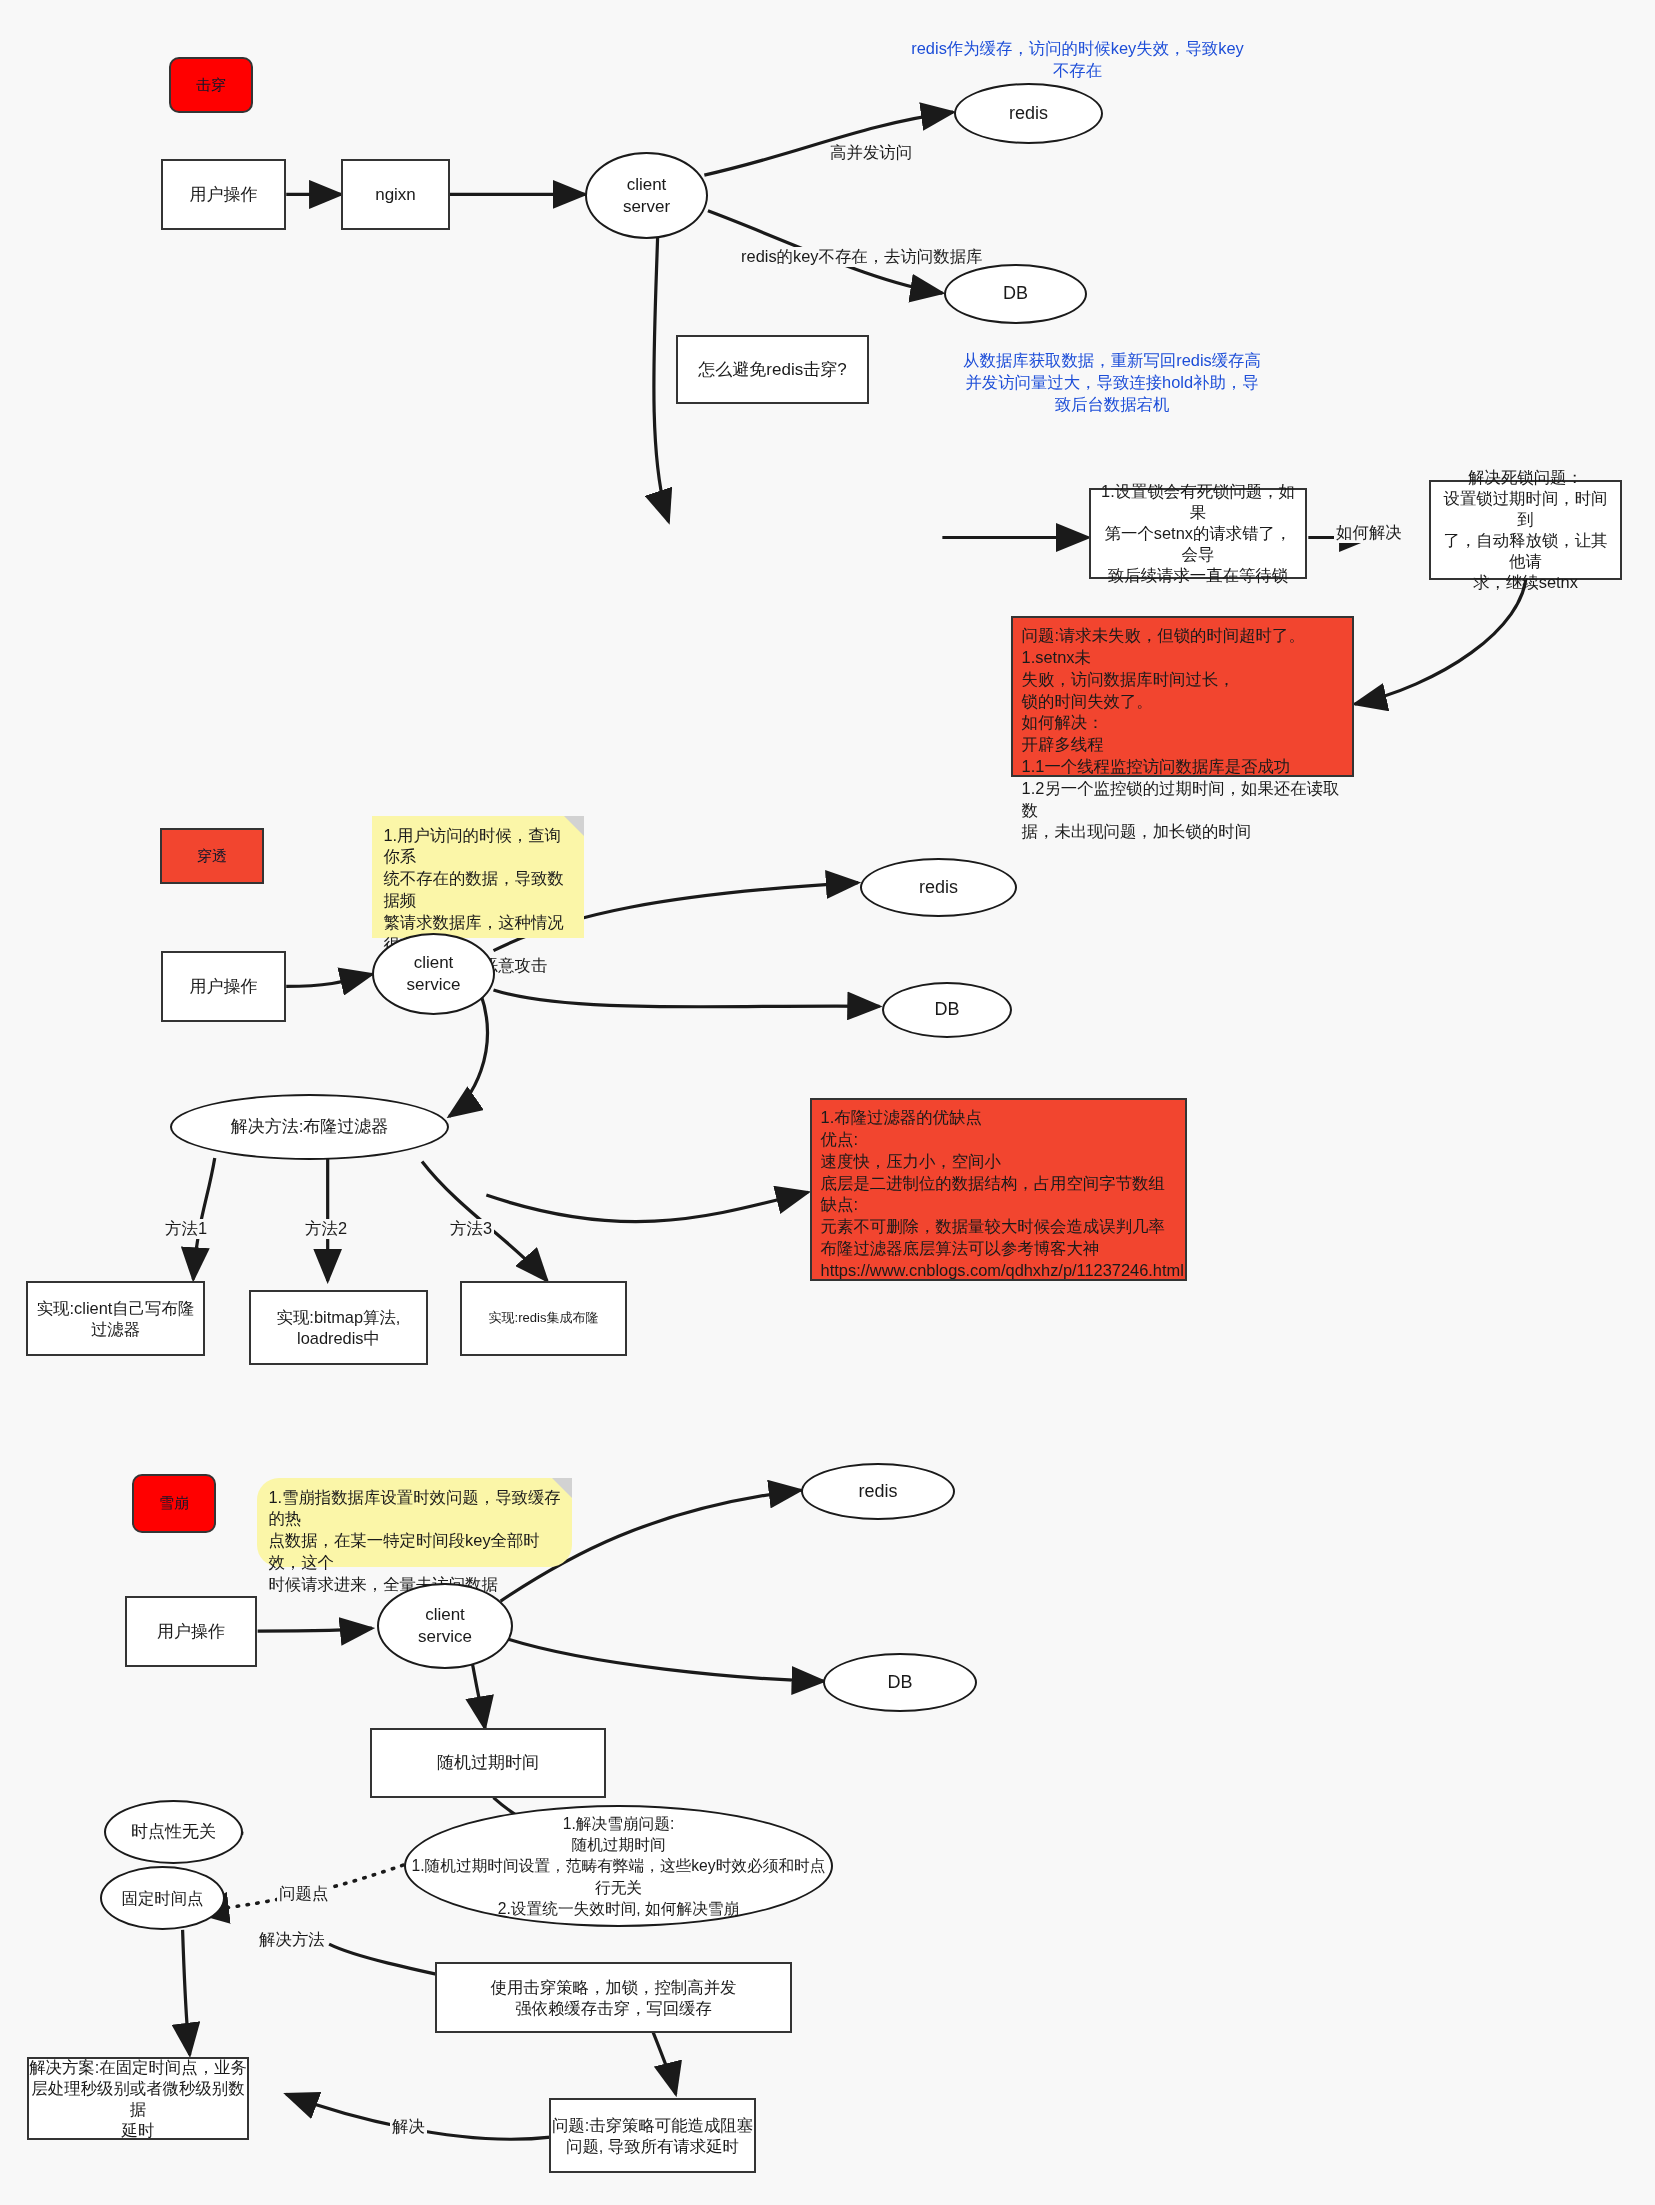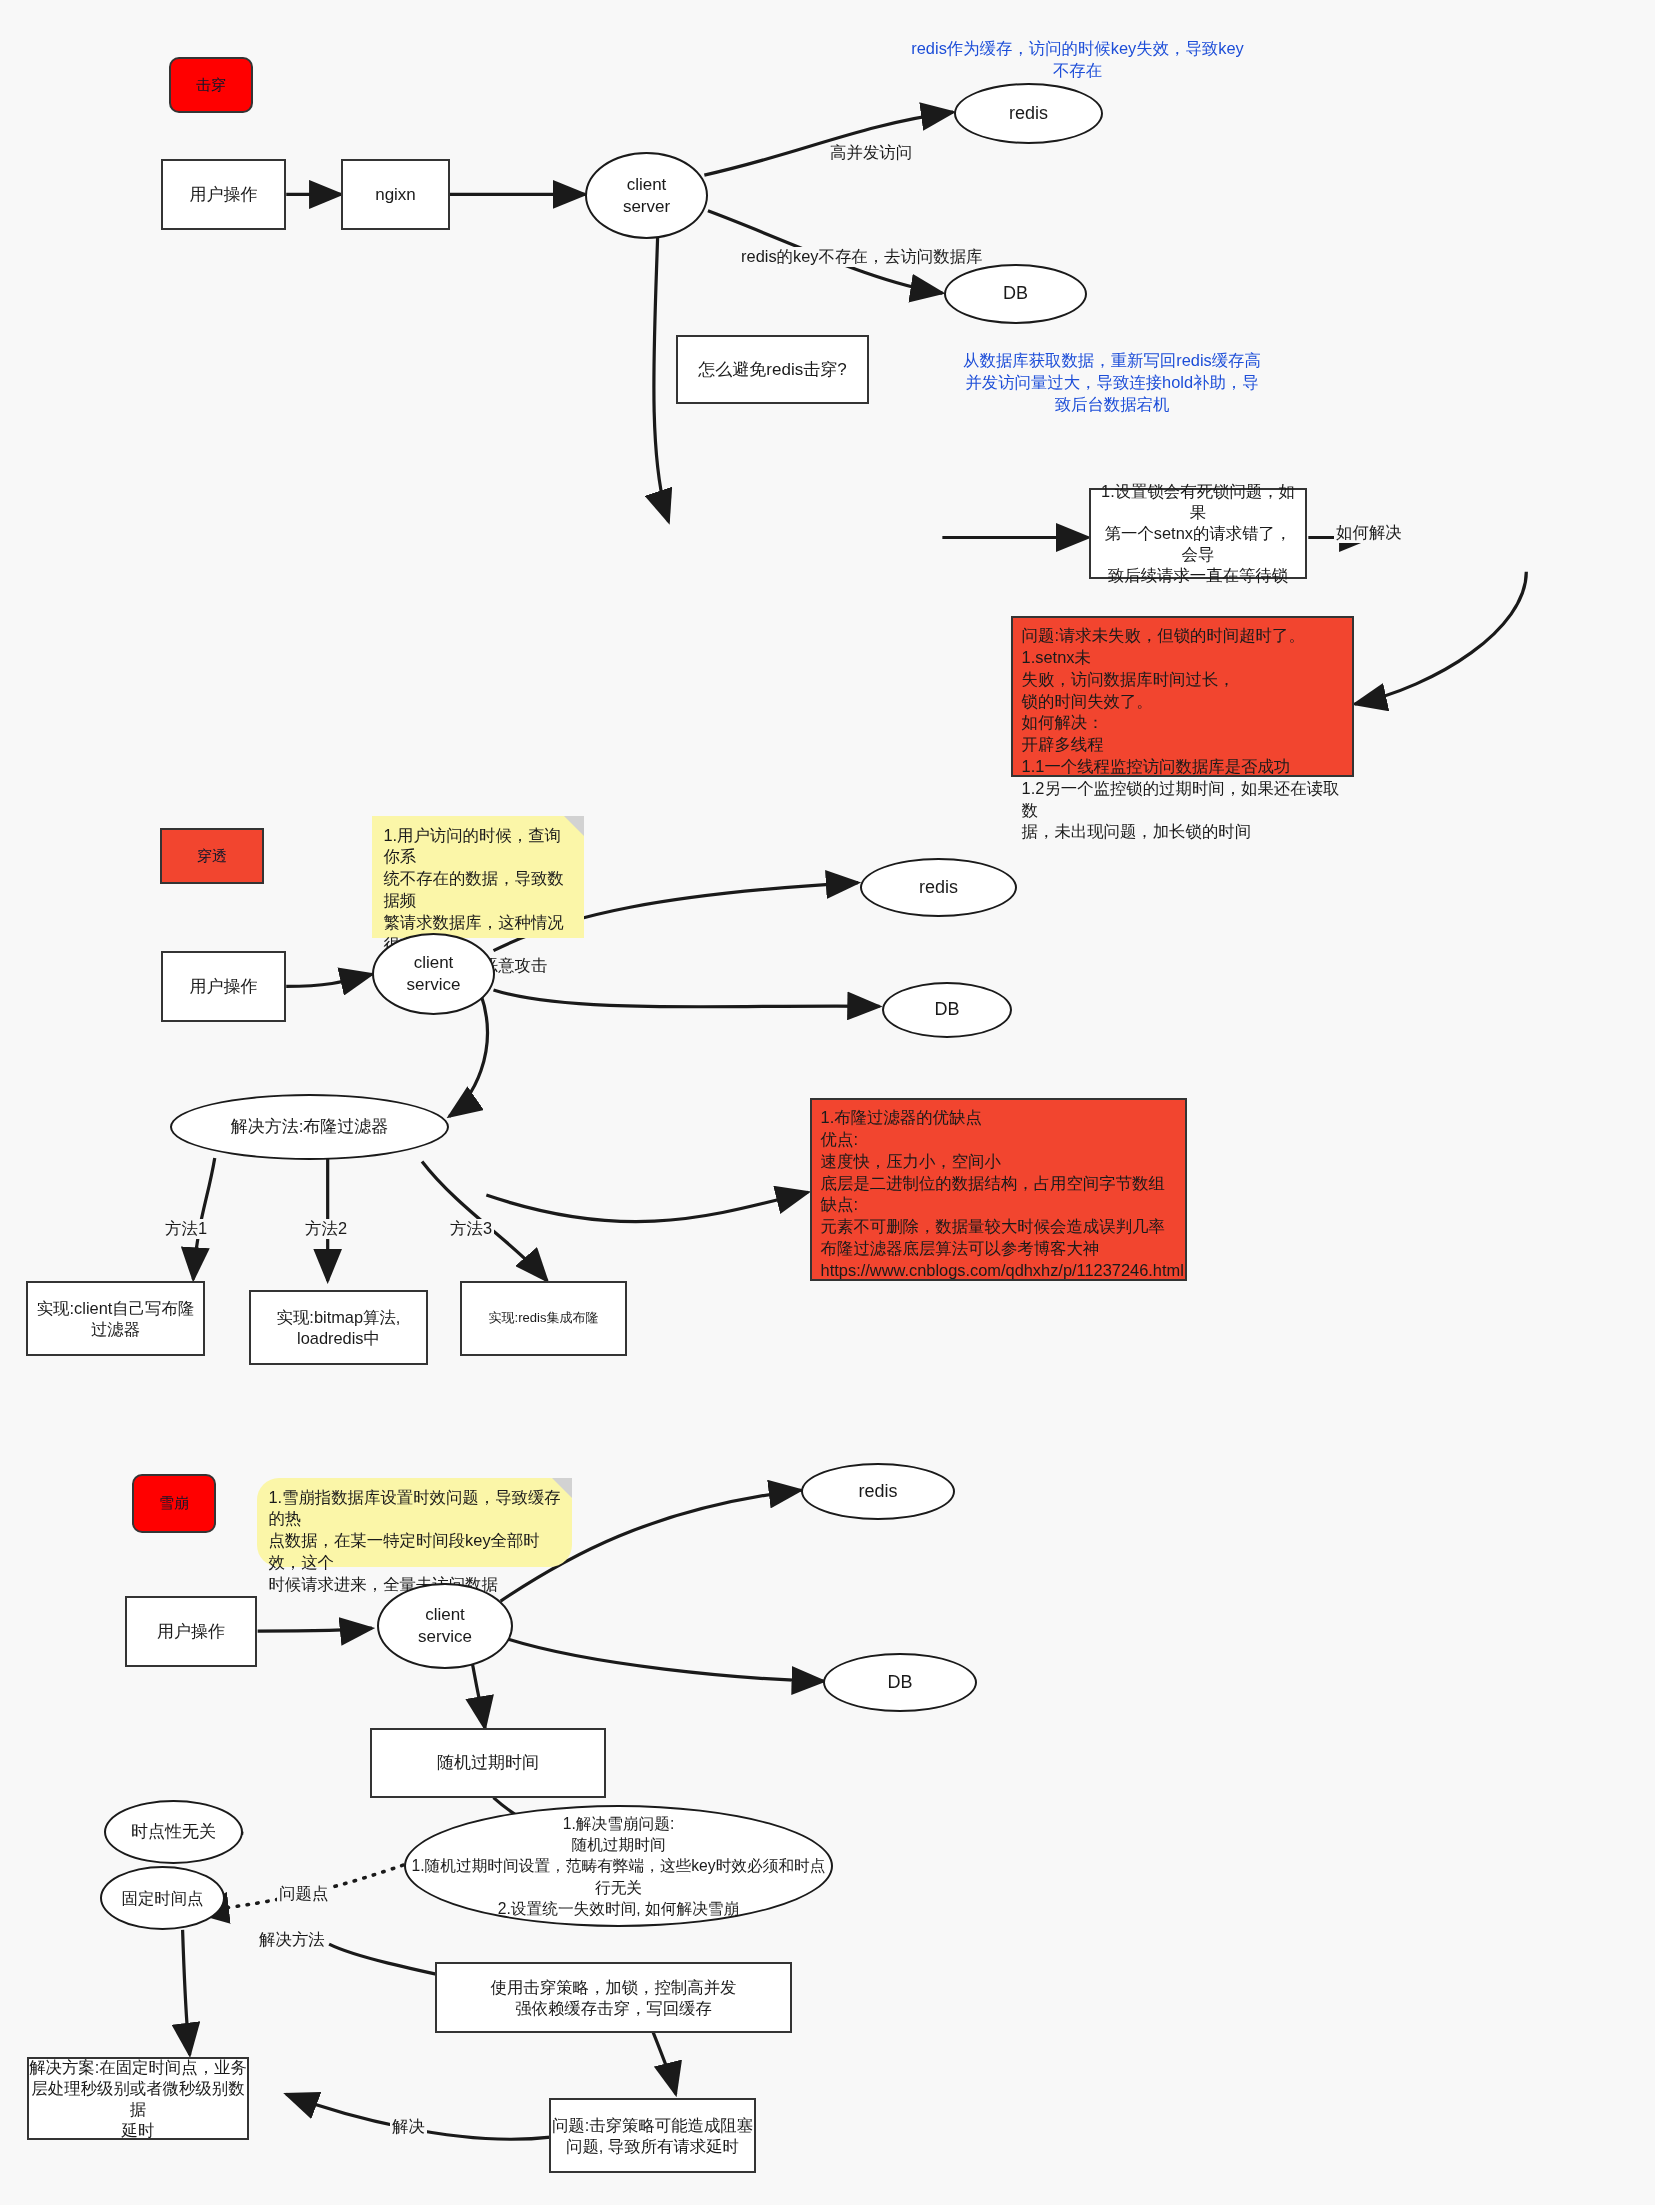--- a/index.html
+++ b/index.html
@@ -111,20 +111,24 @@
 并发访问量过大，导致连接hold补助，导
 致后台数据宕机</div>
 
 
   <div class="node rect multi" style="left:1089px;top:488px;width:218px;height:91px;font-size:16.4px;padding:5.7px 7.1px;">1.设置锁会有死锁问题，如果
 第一个setnx的请求错了，会导
 致后续请求一直在等待锁</div>
 
   <div class="elabel" style="left:1334px;top:523px;">如何解决</div>
 
+  <div class="node rect multi" style="left:1429px;top:480px;width:193px;height:100px;font-size:16.4px;padding:5.7px 7.1px;">解决死锁问题：
+设置锁过期时间，时间到
+了，自动释放锁，让其他请
+求，继续setnx</div>
 
   <div class="redbox" style="left:1011px;top:616px;width:343px;height:161px;">问题:请求未失败，但锁的时间超时了。1.setnx未
 失败，访问数据库时间过长，
 锁的时间失效了。
 如何解决：
 开辟多线程
 1.1一个线程监控访问数据库是否成功
 1.2另一个监控锁的过期时间，如果还在读取数
 据，未出现问题，加长锁的时间</div>
 

